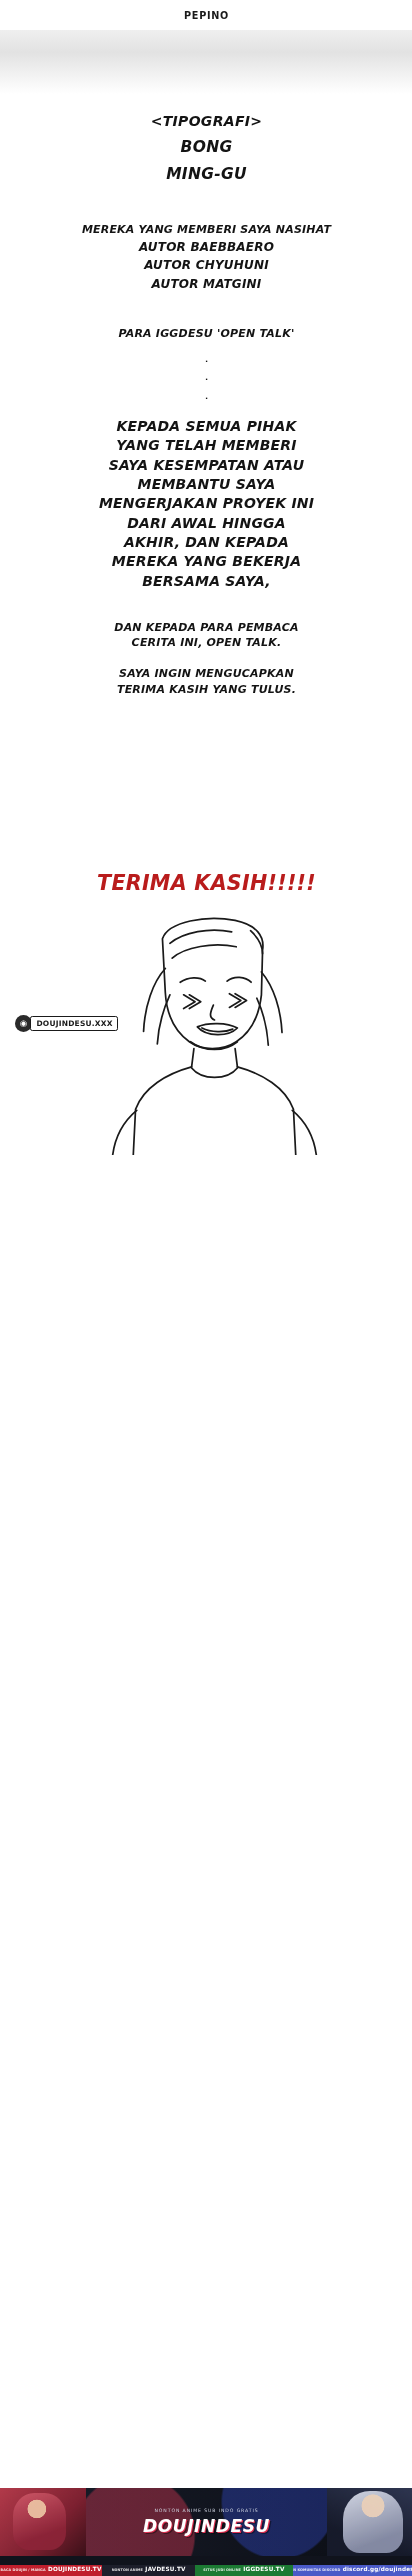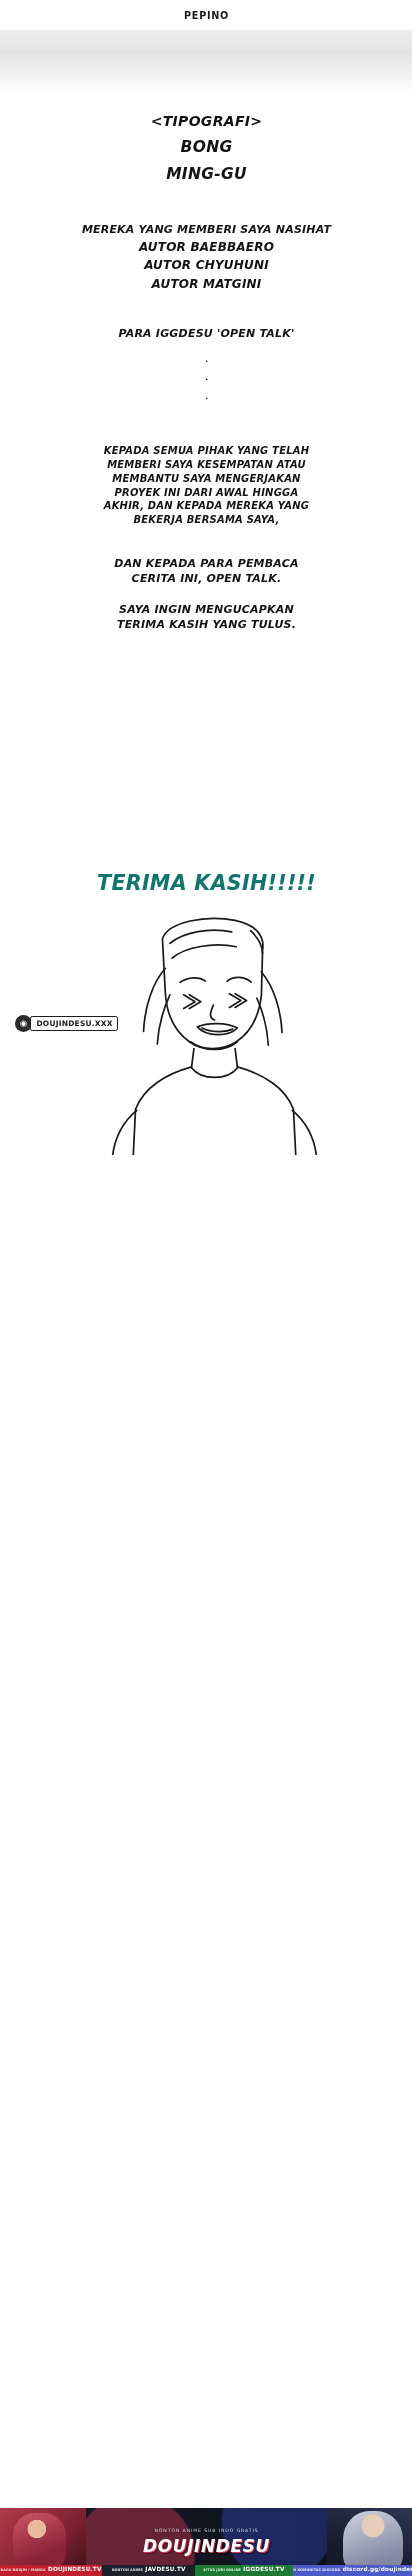--- a/index.html
+++ b/index.html
@@ -113,42 +113,42 @@
     margin-top: 9.2px;
   }
   .dots .dot {
     font-size: 9.7px;
     font-weight: 700;
     line-height: 1.9;
     color: #141414;
   }
 
   .para-block {
-    font-size: 10px;
+    font-size: 14px;
     font-weight: 700;
     font-style: italic;
     letter-spacing: 0.2px;
     line-height: 1.55;
-    margin-top: 39px;
+    margin-top: 12px;
   }
   .para-block.second { margin-top: 29px; font-size: 11px; }
   .para-block.third  { margin-top: 16px; font-size: 11px; }
 
   .terima {
     position: absolute;
     top: 871px;
     left: 0;
     width: 413px;
     text-align: center;
     font-family: "DejaVu Sans", sans-serif;
     font-size: 20.6px;
     font-weight: 700;
     font-style: italic;
     letter-spacing: 0.3px;
-    color: #0f766e;
+    color: #b91c1c;
   }
 
   
   .sketch {
     position: absolute;
     top: 909px;
     left: 0;
     width: 413px;
     height: 246px;
   }
@@ -186,21 +186,21 @@
     letter-spacing: 0.2px;
     color: #1a1a1a;
   }
 
   
   .ad-banner {
     position: absolute;
     left: 0;
     bottom: 0;
     width: 413px;
-    height: 68px;
+    height: 88px;
     background: #10131c;
     overflow: hidden;
   }
   .ad-left {
     position: absolute;
     left: 0;
     top: 0;
     width: 86px;
     height: 68px;
     background: linear-gradient(135deg, #b23a4a 0%, #7c2030 60%, #3a1018 100%);

